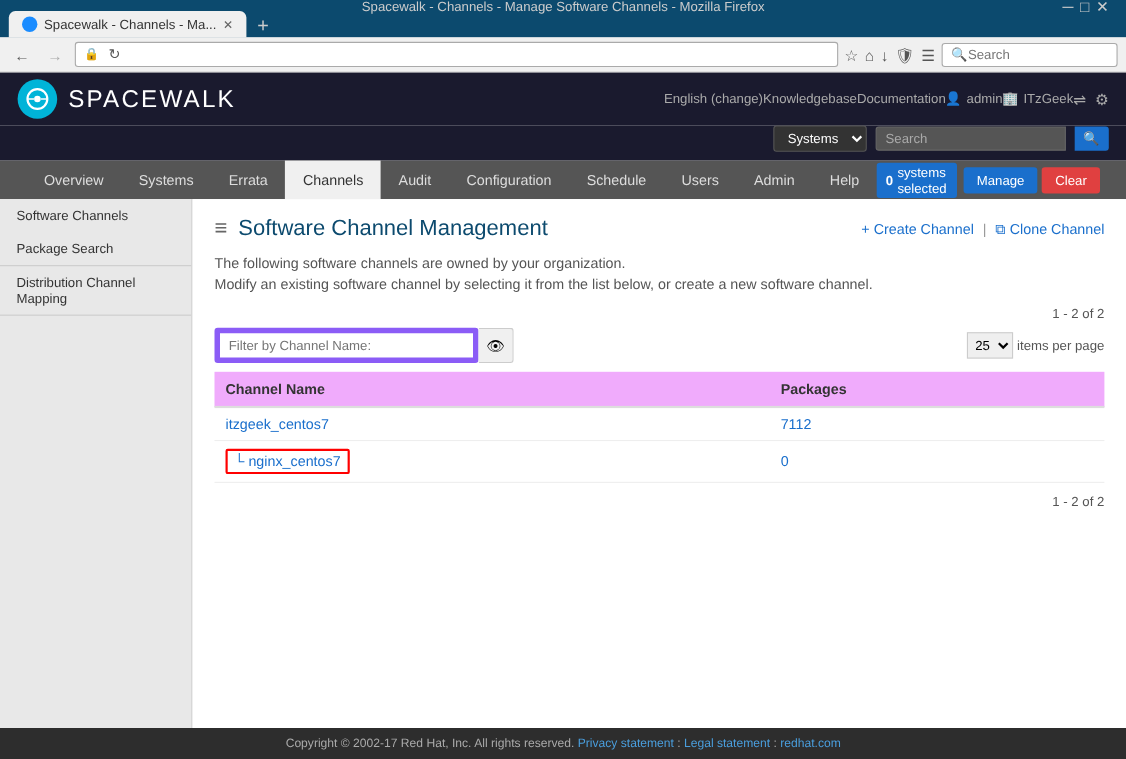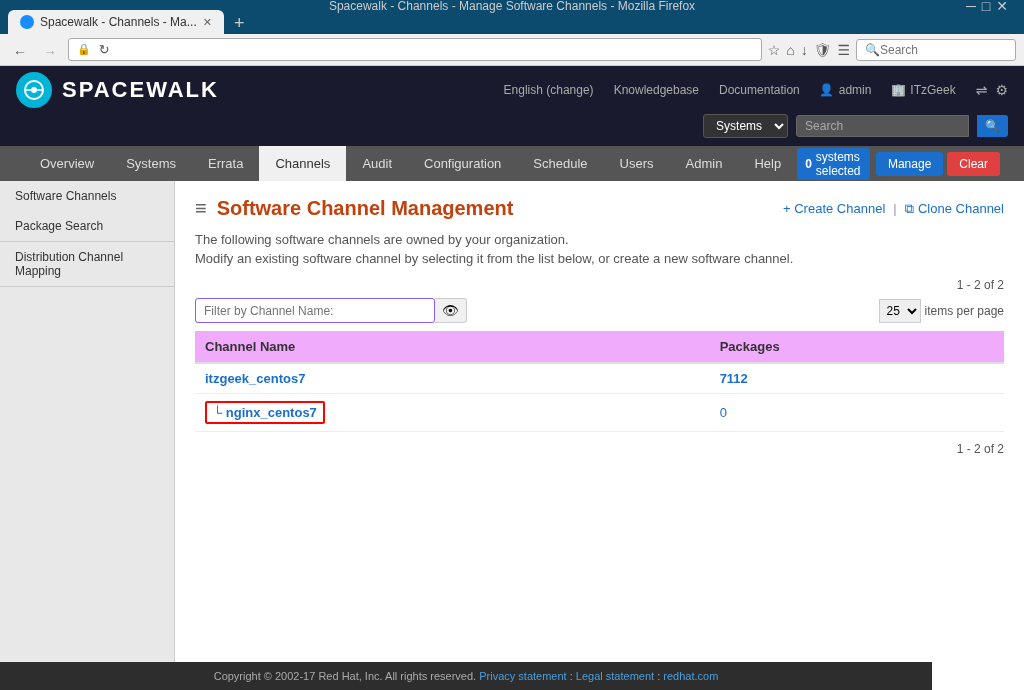--- a/index.html
+++ b/index.html
@@ -25,23 +25,23 @@
     .url-bar .lock { color: #555; margin-right: 4px; font-size: 11px; }
     .url-text { flex: 1; }
     .refresh-btn { color: #555; font-size: 13px; cursor: pointer; margin-left: 4px; }
     .toolbar-icons { display: flex; gap: 6px; color: #555; font-size: 14px; }
     .search-bar { display: flex; align-items: center; background: white; border: 1px solid #aaa; border-radius: 3px; padding: 3px 8px; font-size: 12px; min-width: 160px; }
 
     
     .app-header { background: #1a1a2e; display: flex; align-items: center; padding: 6px 16px; gap: 16px; }
     .spacewalk-logo { display: flex; align-items: center; gap: 10px; }
     .logo-icon { width: 36px; height: 36px; background: #00b4d8; border-radius: 50%; display: flex; align-items: center; justify-content: center; color: white; font-size: 18px; }
-    .logo-text { color: white; font-size: 22px; font-weight: bold; letter-spacing: 2px; }
+    .logo-text { color: white; font-size: 22px; font-weight: normal; letter-spacing: 2px; }
     .header-spacer { flex: 1; }
-    .header-links { display: flex; gap: 20px; align-items: center; }
+    .header-links { display: flex; gap: 0; align-items: center; }
     .header-link { color: #aaa; font-size: 12px; cursor: pointer; text-decoration: none; }
     .header-user { color: #aaa; font-size: 12px; display: flex; align-items: center; gap: 4px; }
     .header-icons { display: flex; gap: 8px; color: #aaa; font-size: 14px; }
 
     
     .systems-bar { background: #1a1a2e; padding: 0 16px 8px; display: flex; justify-content: flex-end; gap: 8px; align-items: center; }
     .systems-select { background: #333; color: white; border: 1px solid #555; border-radius: 3px; padding: 3px 8px; font-size: 12px; }
     .systems-search { background: #555; color: white; border: 1px solid #666; border-radius: 3px 0 0 3px; padding: 3px 8px; font-size: 12px; min-width: 160px; }
     .systems-search::placeholder { color: #aaa; }
     .systems-search-btn { background: #1a6fcc; border: none; color: white; padding: 4px 8px; border-radius: 0 3px 3px 0; cursor: pointer; font-size: 12px; }
@@ -64,47 +64,47 @@
     .sidebar-section { border-bottom: 1px solid #ccc; }
     .sidebar-item { padding: 8px 15px; font-size: 12px; cursor: pointer; color: #333; display: block; text-decoration: none; }
     .sidebar-item.active { background: #ccc; font-weight: bold; color: #1a6fcc; }
     .sidebar-subitem { padding: 7px 20px; font-size: 12px; cursor: pointer; color: #333; display: block; text-decoration: none; }
 
     
     .content { flex: 1; background: white; overflow-y: auto; padding: 16px 20px; }
     .page-header { display: flex; align-items: center; justify-content: space-between; margin-bottom: 12px; }
     .page-title-area { display: flex; align-items: center; gap: 10px; }
     .page-icon { color: #666; font-size: 20px; }
-    .page-title { font-size: 20px; color: #c2410c; font-weight: bold; }
+    .page-title { font-size: 20px; color: #0c4a6e; font-weight: normal; }
     .page-actions { display: flex; gap: 8px; align-items: center; }
     .action-link { color: #1a6fcc; font-size: 13px; text-decoration: none; cursor: pointer; display: flex; align-items: center; gap: 4px; }
     .action-separator { color: #999; }
     .page-desc { color: #555; font-size: 13px; margin-bottom: 4px; }
     .page-desc2 { color: #555; font-size: 13px; margin-bottom: 12px; }
 
     .pagination-info { text-align: right; color: #555; font-size: 12px; margin-bottom: 6px; }
 
     
     .filter-bar { display: flex; align-items: center; justify-content: space-between; margin-bottom: 8px; }
-    .filter-input { border: 1px solid #8b5cf6; border-radius: 3px; padding: 4px 8px; font-size: 12px; color: #aaa; width: 240px; }
+    .filter-input { border: 5px solid #8b5cf6; border-radius: 3px; padding: 4px 8px; font-size: 12px; color: #aaa; width: 240px; }
     .filter-icon { background: #f0f0f0; border: 1px solid #ccc; border-left: none; padding: 4px 7px; cursor: pointer; border-radius: 0 3px 3px 0; }
     .items-per-page { display: flex; align-items: center; gap: 4px; font-size: 12px; color: #555; }
     .ipp-select { border: 1px solid #ccc; padding: 3px; font-size: 12px; }
 
     
     .data-table { width: 100%; border-collapse: collapse; font-size: 13px; }
     .data-table th { background: #f0abfc; border-bottom: 2px solid #ddd; padding: 8px 10px; text-align: left; color: #333; font-weight: bold; }
     .data-table td { padding: 7px 10px; border-bottom: 1px solid #eee; }
-    .channel-link { color: #1a6fcc; text-decoration: none; cursor: pointer; font-weight: bold; }
+    .channel-link { color: #1a6fcc; text-decoration: none; cursor: pointer; }
     .channel-sub { padding-left: 20px; }
-    .packages-count { color: #1a6fcc; text-decoration: none; cursor: pointer; font-weight: bold; }
+    .packages-count { color: #1a6fcc; text-decoration: none; cursor: pointer; }
     .packages-count-zero { color: #1a6fcc; text-decoration: none; cursor: pointer; }
 
     
-    .footer { background: #2d2d2d; color: #aaa; text-align: center; font-size: 11px; padding: 8px; position: fixed; bottom: 0; width: 932px; }
+    .footer { background: #2d2d2d; color: #aaa; text-align: center; font-size: 11px; padding: 8px; position: fixed; bottom: 0; width: 1024px; }
     .footer-link { color: #4a9edd; text-decoration: none; }
   </style>
 </head>
 <body>
 
 <div class="browser-chrome">
   <div class="browser-title-bar">
     <span class="title-text">Spacewalk - Channels - Manage Software Channels - Mozilla Firefox</span>
     <div class="browser-controls">
       <span class="browser-control">─</span>

